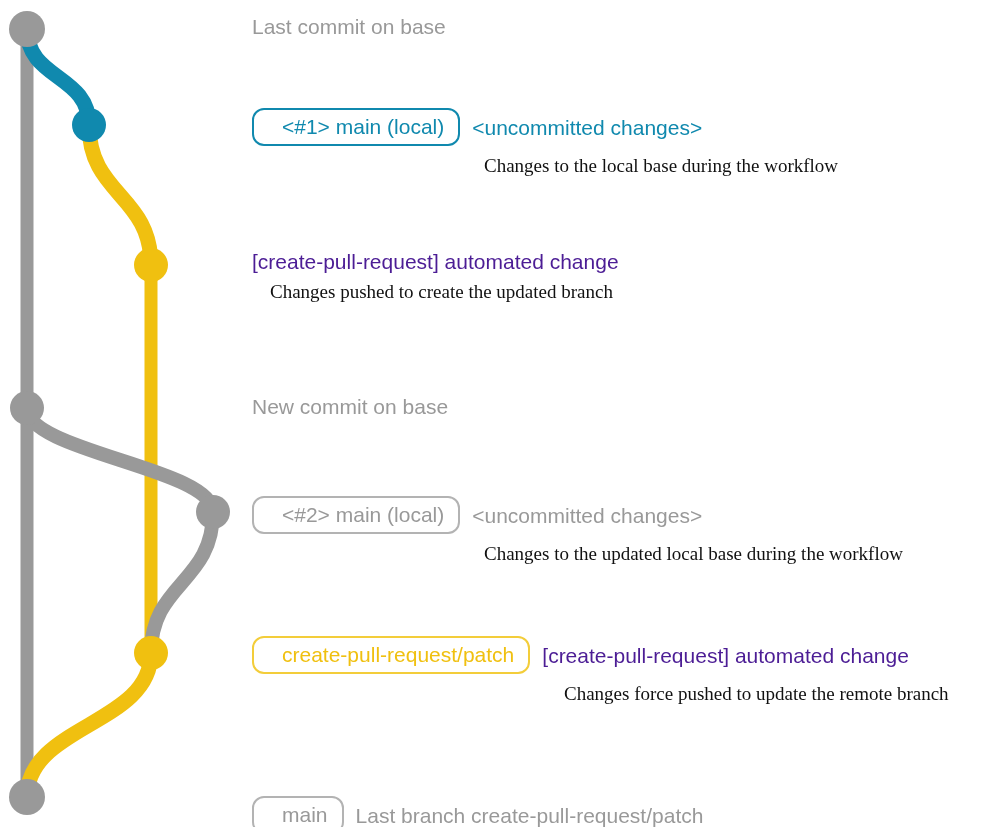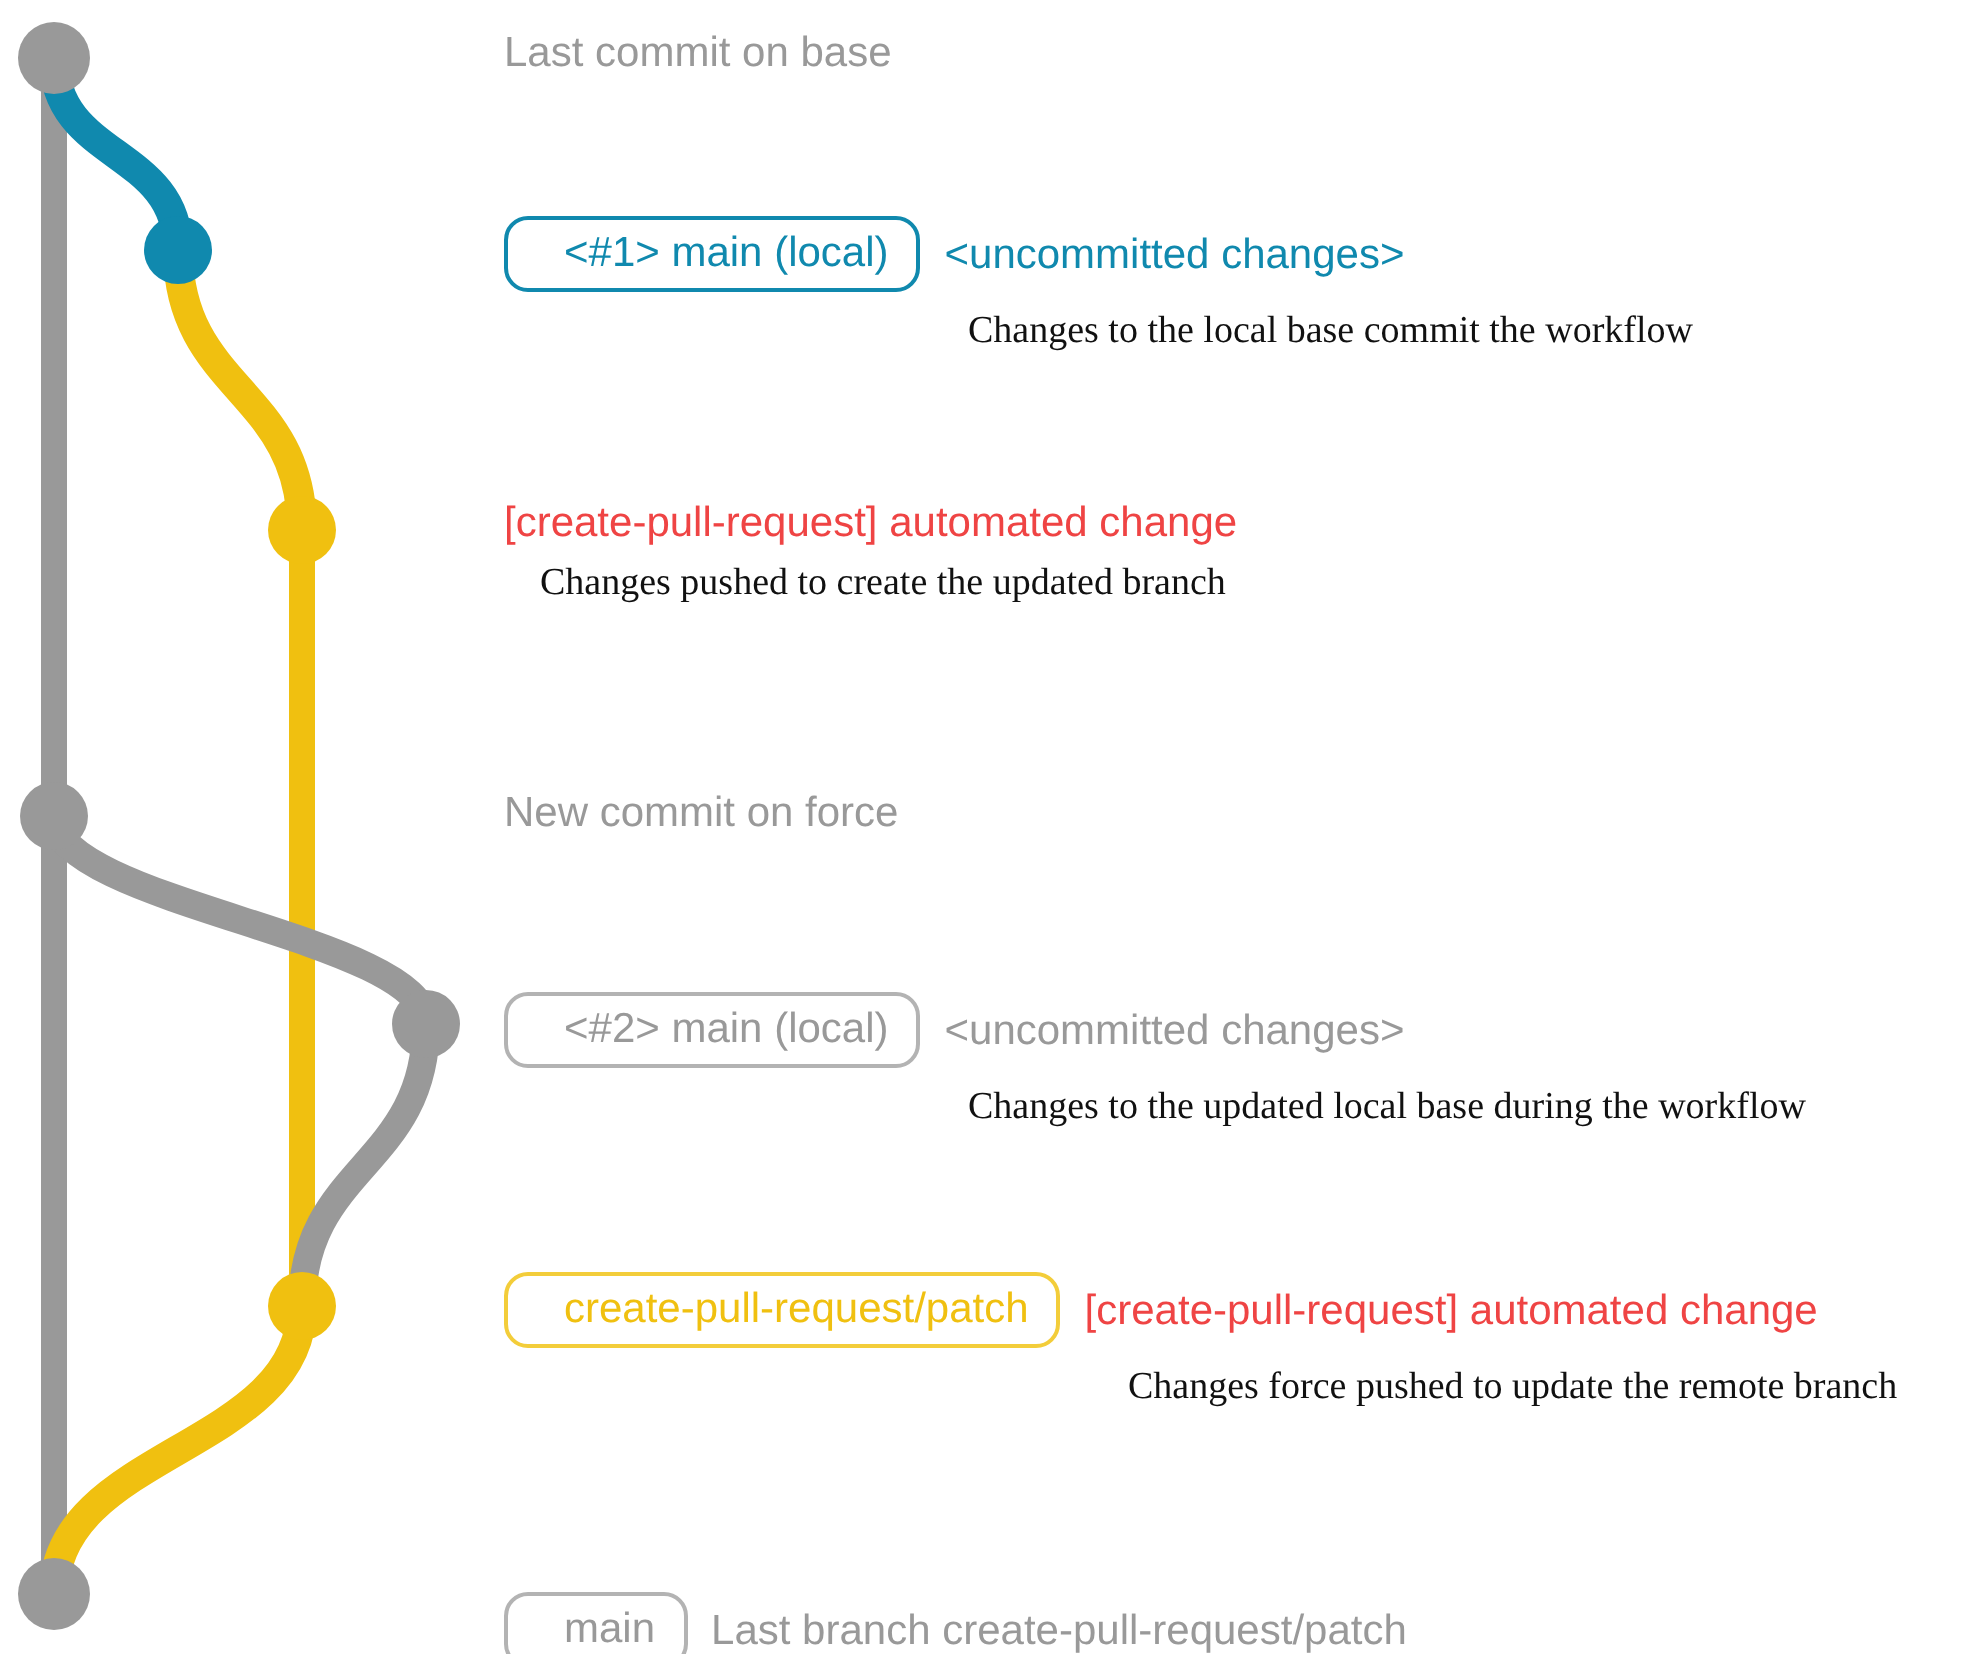--- a/index.html
+++ b/index.html
@@ -57,21 +57,21 @@
     border-color: #f3cd3a;
     color: #f0c010;
   }
   .subject {
     font-size: 21px;
     line-height: 1;
     white-space: nowrap;
   }
   .subject-blue  { color: #1089ae; }
   .subject-gray  { color: #999999; }
-  .subject-yellow{ color: #ef4444; }
+  .subject-yellow{ color: #4c1d95; }
   .subject-plain { color: #999999; }
   .desc {
     font-family: "Liberation Serif", serif;
     font-size: 19px;
     color: #111111;
     white-space: nowrap;
     margin-top: 9px;
   }
   .desc-indent-1 { margin-left: 232px; }
   .desc-indent-2 { margin-left: 18px; }
@@ -112,33 +112,33 @@
     <div class="row-main">
       <span class="subject subject-plain">Last commit on base</span>
     </div>
   </div>
 
   <div class="row" id="r1" style="top:108px;">
     <div class="row-main">
       <span class="badge">&lt;#1&gt; main (local)</span>
       <span class="subject subject-blue">&lt;uncommitted changes&gt;</span>
     </div>
-    <div class="desc desc-indent-1">Changes to the local base commit the workflow</div>
+    <div class="desc desc-indent-1">Changes to the local base during the workflow</div>
   </div>
 
   <div class="row" id="r2" style="top:251px;">
     <div class="row-main">
       <span class="subject subject-yellow">[create-pull-request] automated change</span>
     </div>
     <div class="desc desc-indent-2">Changes pushed to create the updated branch</div>
   </div>
 
   <div class="row" id="r3" style="top:396px;">
     <div class="row-main">
-      <span class="subject subject-plain">New commit on force</span>
+      <span class="subject subject-plain">New commit on base</span>
     </div>
   </div>
 
   <div class="row" id="r4" style="top:496px;">
     <div class="row-main">
       <span class="badge badge-gray">&lt;#2&gt; main (local)</span>
       <span class="subject subject-gray">&lt;uncommitted changes&gt;</span>
     </div>
     <div class="desc desc-indent-3">Changes to the updated local base during the workflow</div>
   </div>

